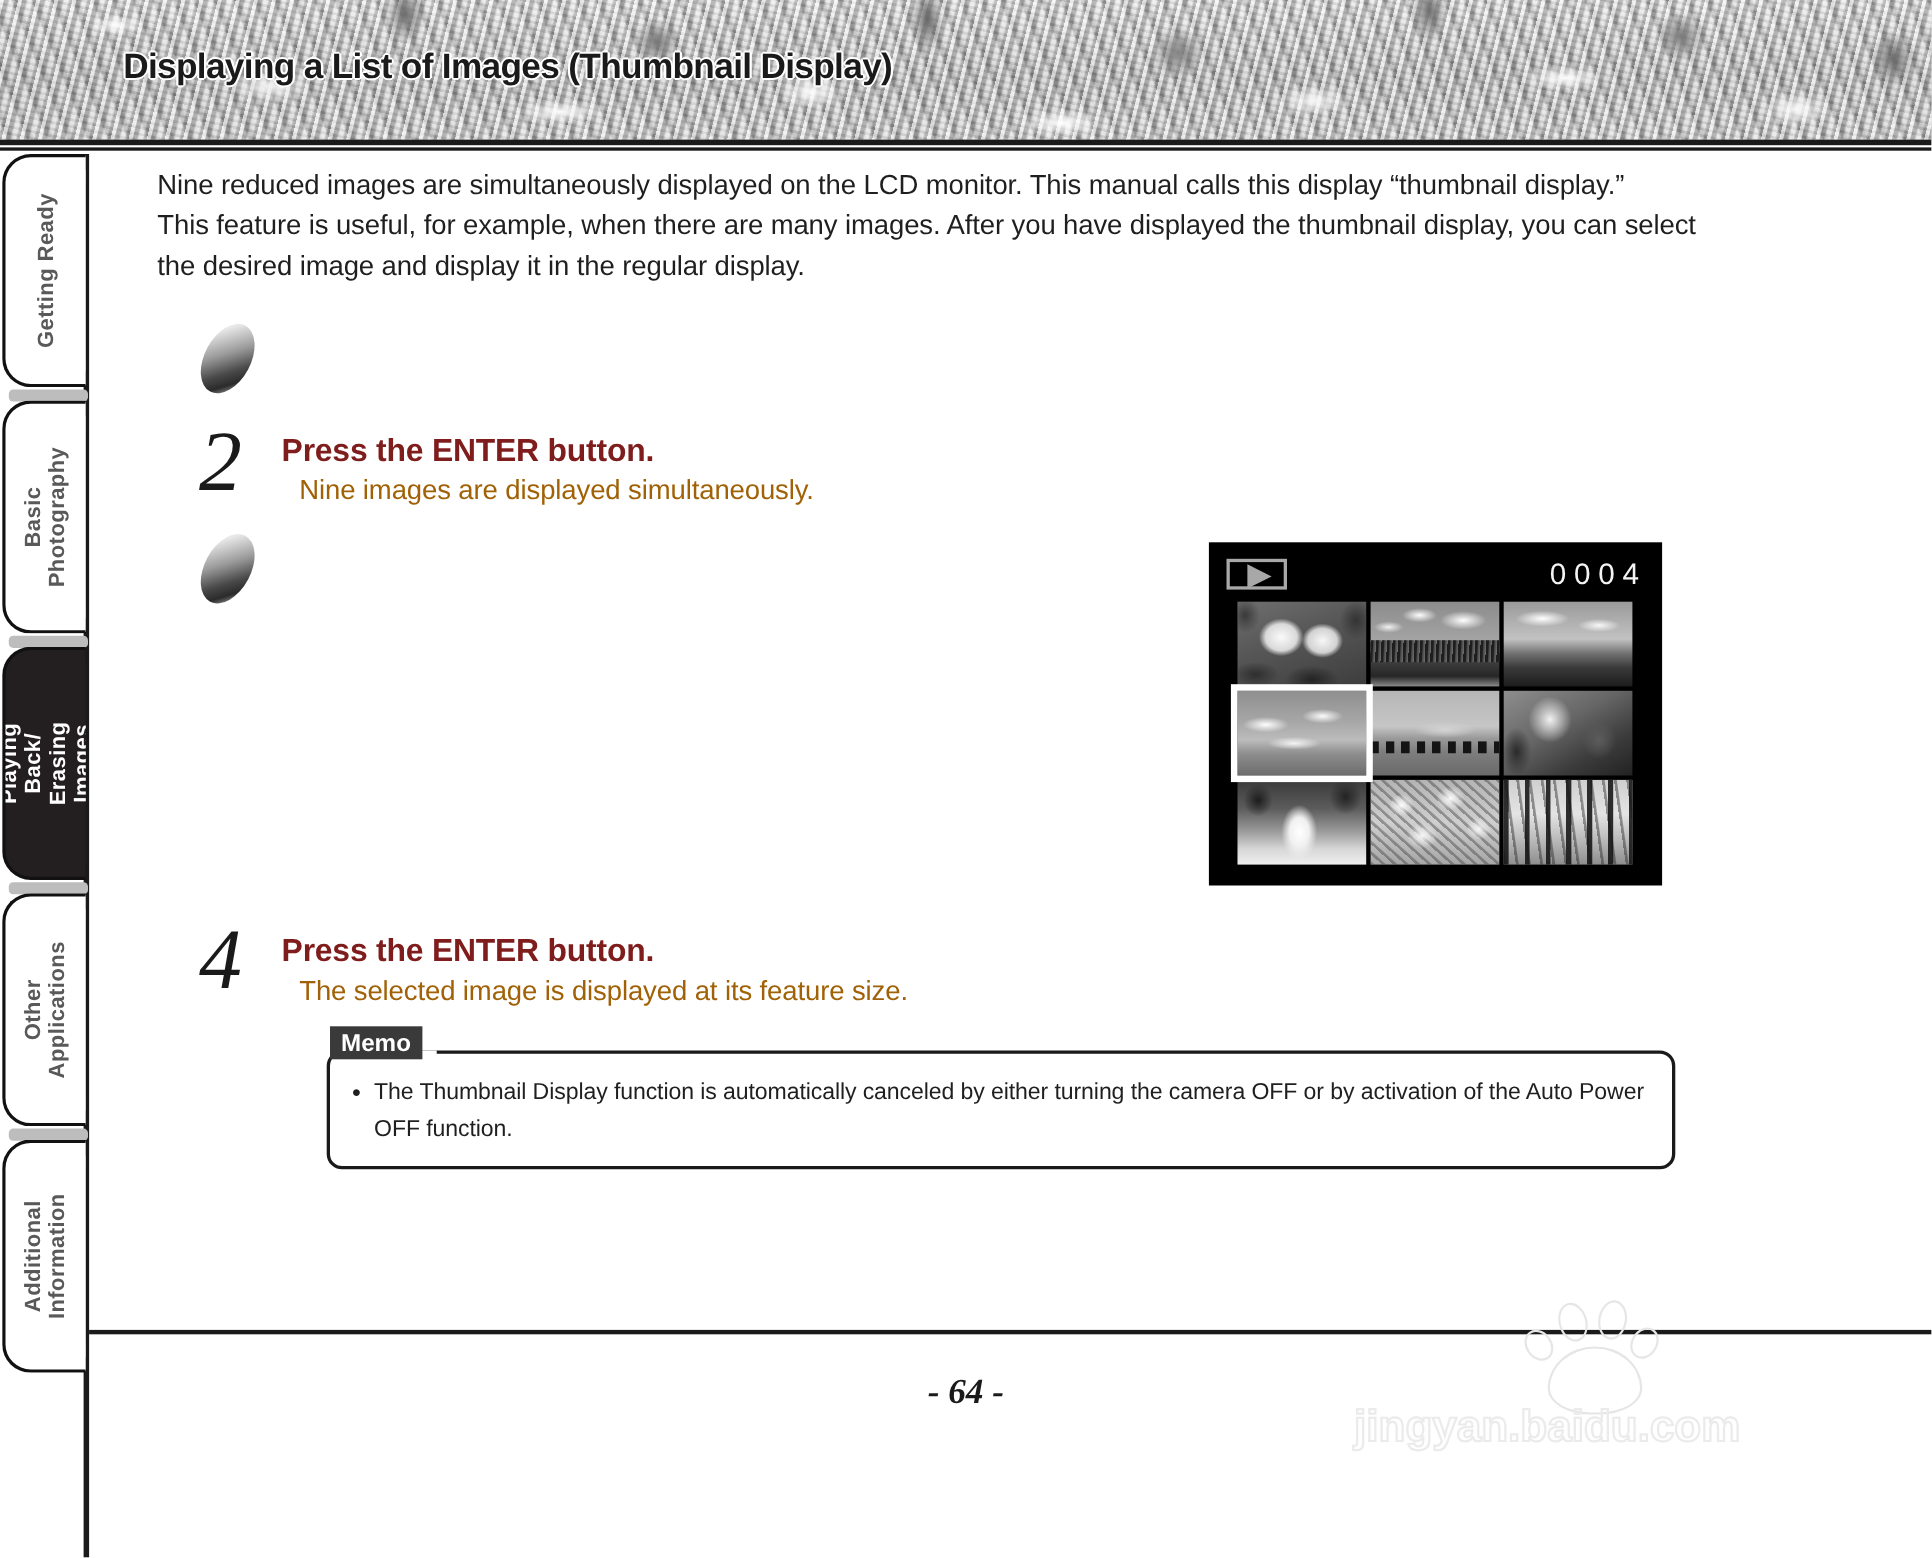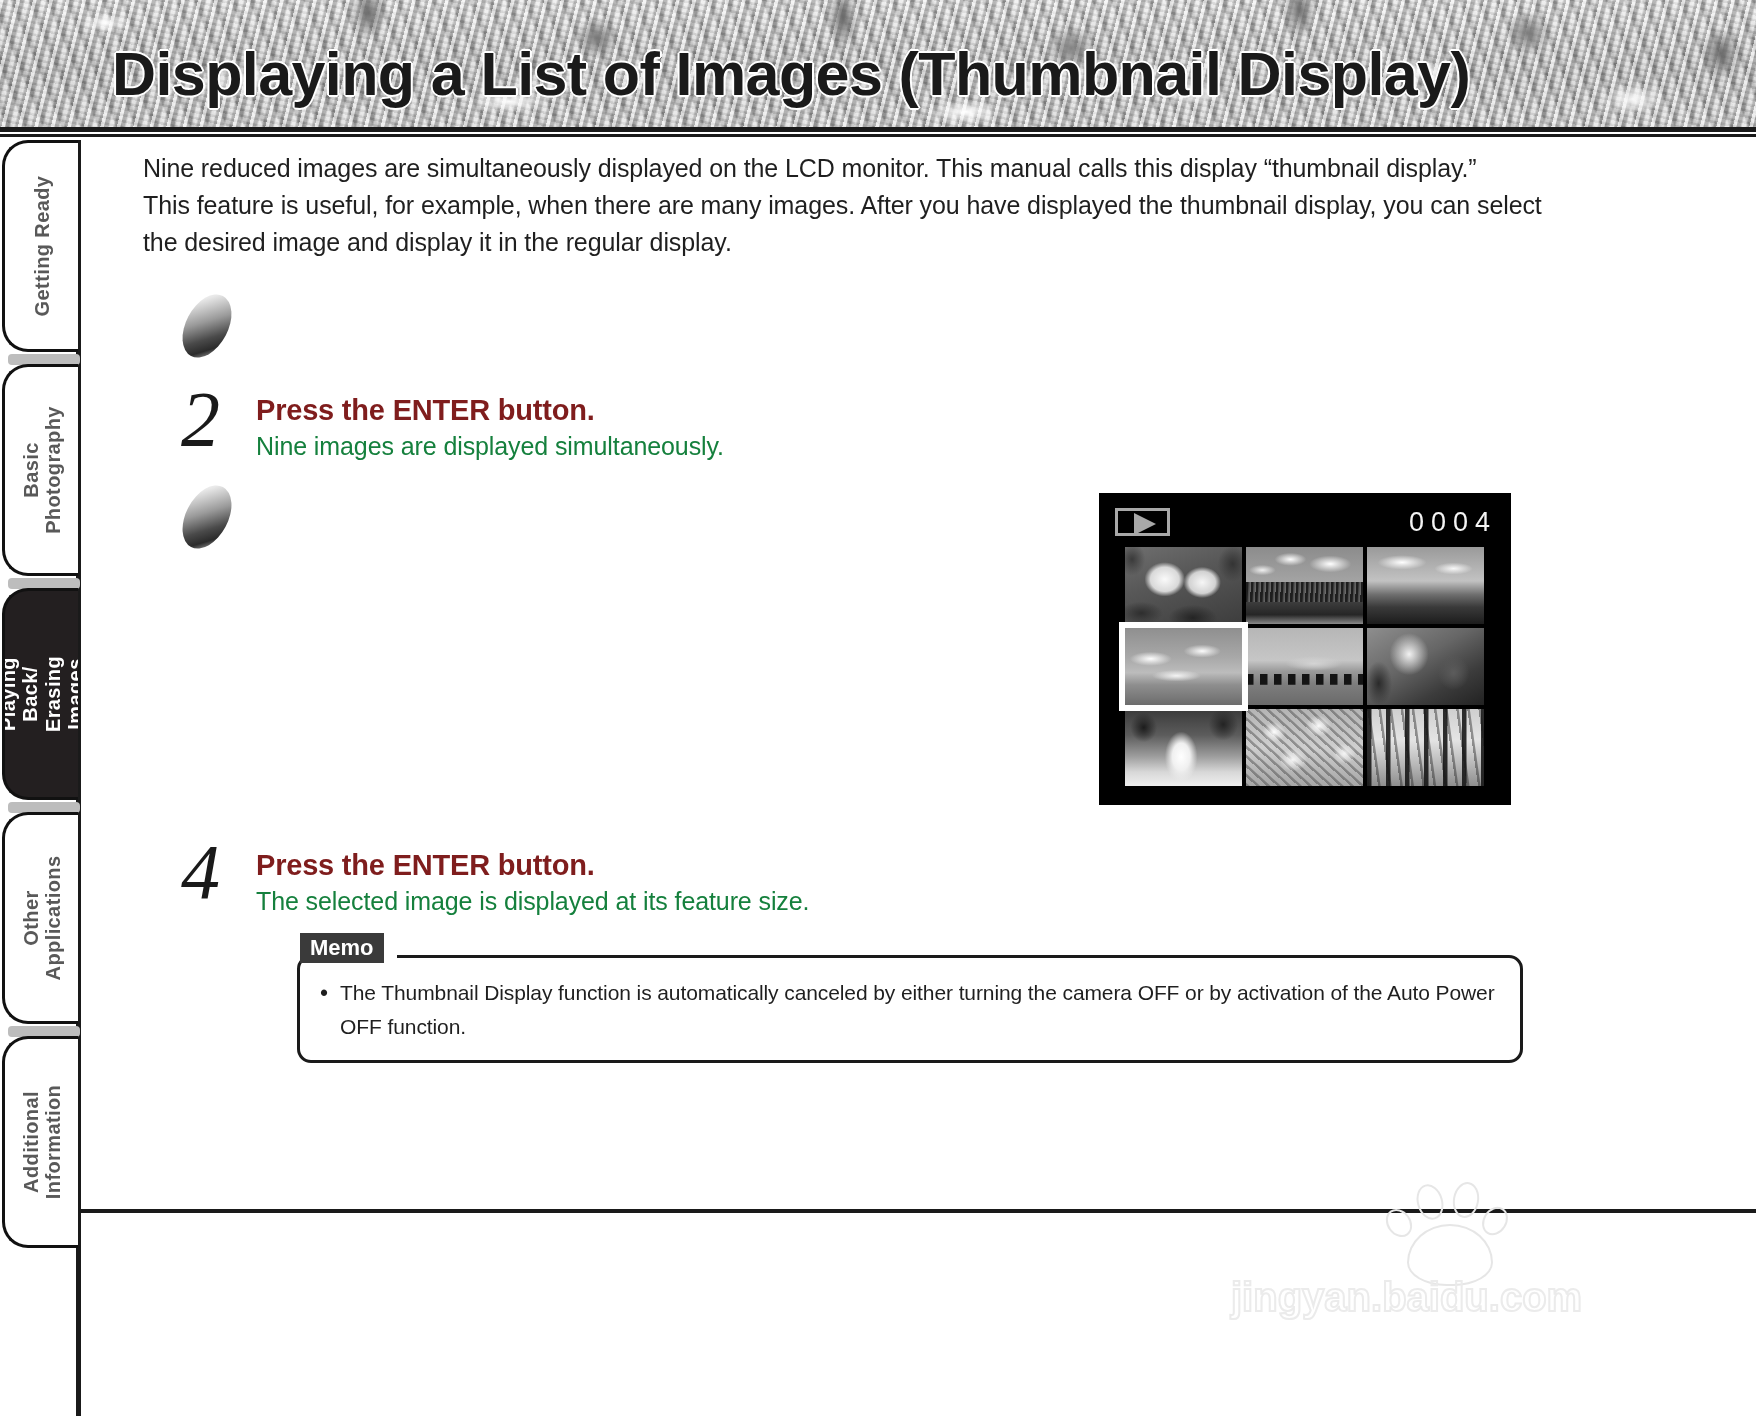--- a/index.html
+++ b/index.html
@@ -46,21 +46,21 @@
       repeating-linear-gradient(104deg, rgba(255,255,255,.55) 0px, rgba(255,255,255,.55) 3px, rgba(90,90,90,.34) 4px, rgba(90,90,90,.34) 7px, rgba(255,255,255,.30) 9px, rgba(255,255,255,.30) 12px, rgba(70,70,70,.26) 14px, rgba(70,70,70,.26) 16px),
       repeating-linear-gradient(68deg, rgba(255,255,255,.40) 0px, rgba(255,255,255,.40) 5px, rgba(80,80,80,.24) 7px, rgba(80,80,80,.24) 10px, rgba(255,255,255,.24) 13px, rgba(255,255,255,.24) 17px),
       repeating-linear-gradient(12deg, rgba(40,40,40,.18) 0px, rgba(40,40,40,.18) 2px, rgba(255,255,255,.22) 3px, rgba(255,255,255,.22) 6px),
       linear-gradient(180deg, #d6d6d6 0%, #a8a8a8 55%, #c4c4c4 100%);
   }
 
   #header-title {
     position: absolute;
     left: 112px;
     top: 44px;
-    font-size: 61px;
+    font-size: 32px;
     font-weight: bold;
     color: #1a1a1a;
     letter-spacing: -0.6px;
     white-space: nowrap;
     line-height: 1;
     text-shadow:
        1px 0 0 #fff, -1px 0 0 #fff, 0 1px 0 #fff, 0 -1px 0 #fff,
        1px 1px 0 #fff, -1px -1px 0 #fff, 1px -1px 0 #fff, -1px 1px 0 #fff,
        2px 0 0 #fff, -2px 0 0 #fff, 0 2px 0 #fff, 0 -2px 0 #fff;
     text-align: center;
@@ -176,23 +176,24 @@
     position: absolute;
     font-size: 29px;
     font-weight: bold;
     color: #7f1d1d;
     letter-spacing: -0.2px;
     white-space: nowrap;
   }
   .step-desc {
     position: absolute;
     font-size: 25px;
-    color: #15803d;
+    color: #a16207;
     letter-spacing: -0.1px;
     white-space: nowrap;
+    margin-left: 16px;
   }
 
   #step2-num   { left: 100px; top: 240px; }
   #step2-title { left: 175px; top: 254px; }
   #step2-desc  { left: 175px; top: 292px; }
 
   #step4-num   { left: 100px; top: 693px; }
   #step4-title { left: 175px; top: 709px; }
   #step4-desc  { left: 175px; top: 747px; }
 
@@ -536,14 +537,15 @@
       <div class="wm-paw" id="paw2"></div>
       <div class="wm-paw" id="paw3"></div>
       <div class="wm-paw" id="paw4"></div>
       <div id="paw-pad"></div>
       <div id="wm-url">jingyan.baidu.com</div>
     </div>
 
   </div>
 
   <div id="footer-rule"></div>
+  <div id="page-number">- 64 -</div>
 
 </div>
 
 </body></html>

